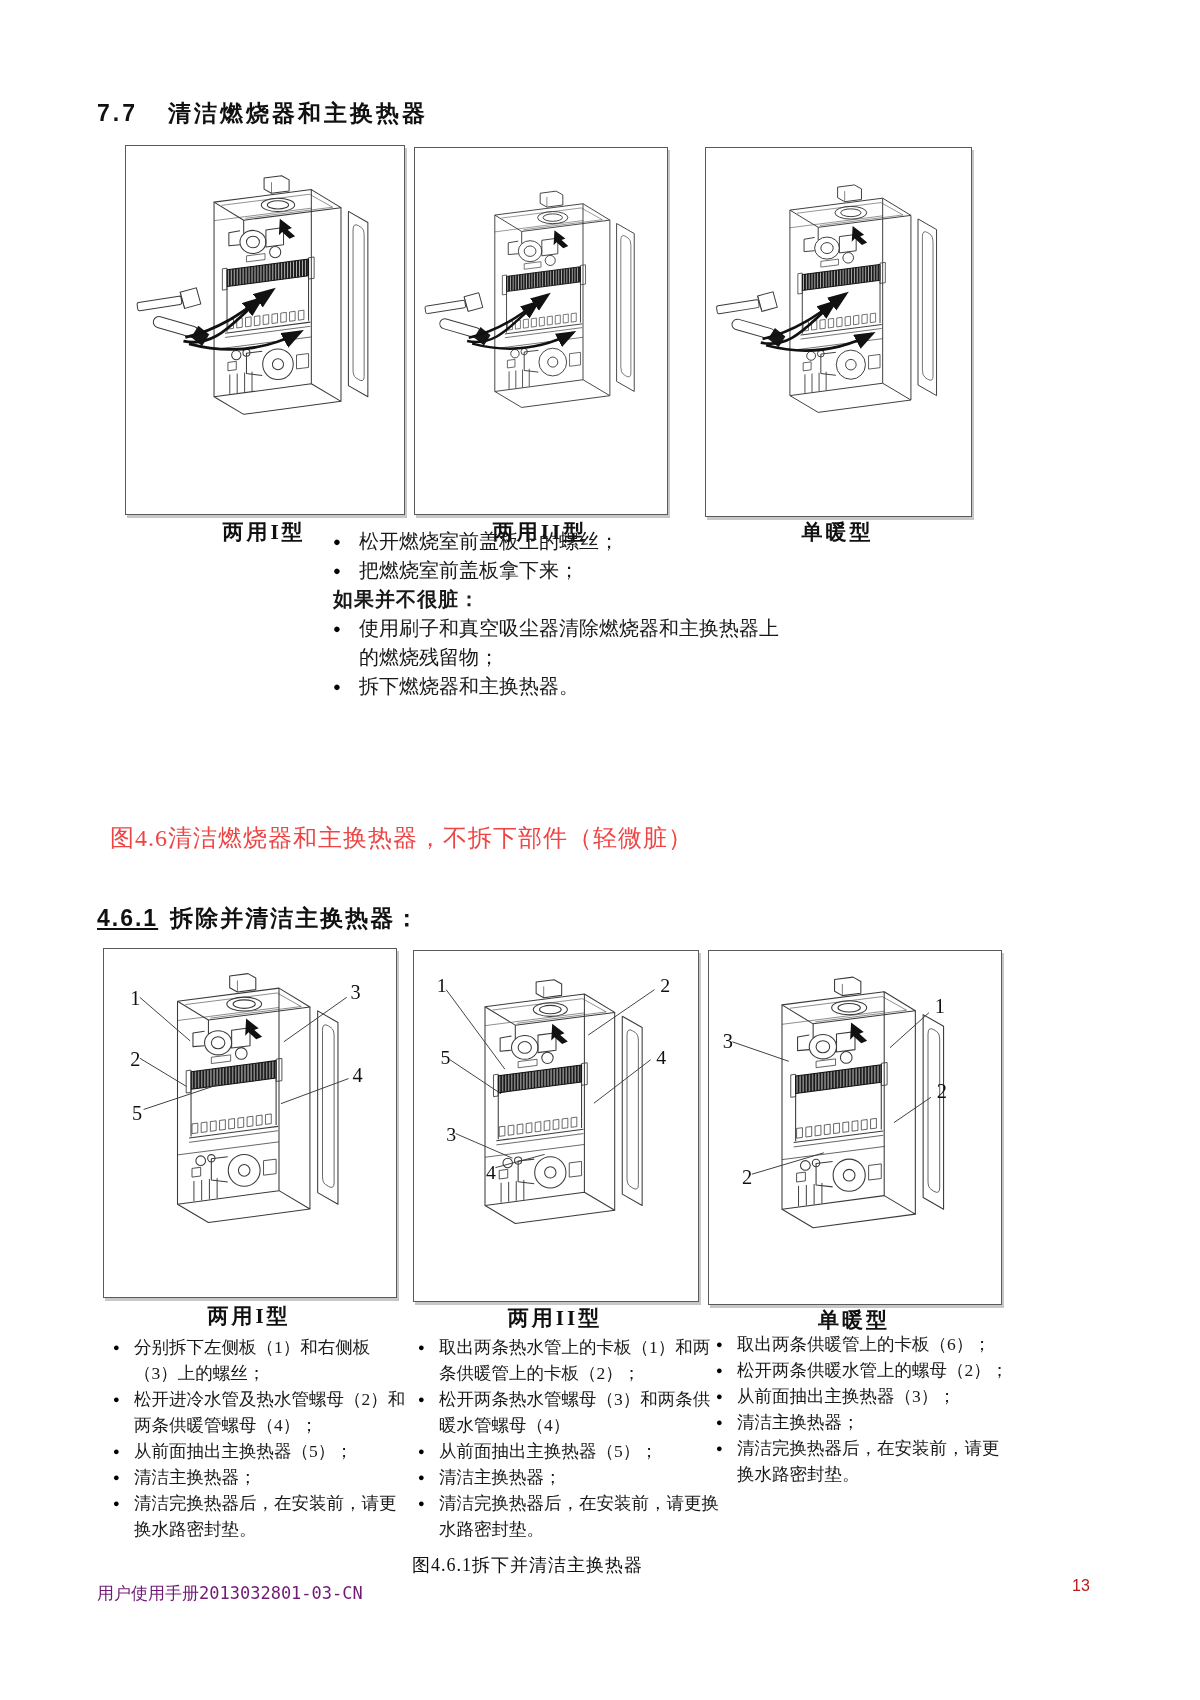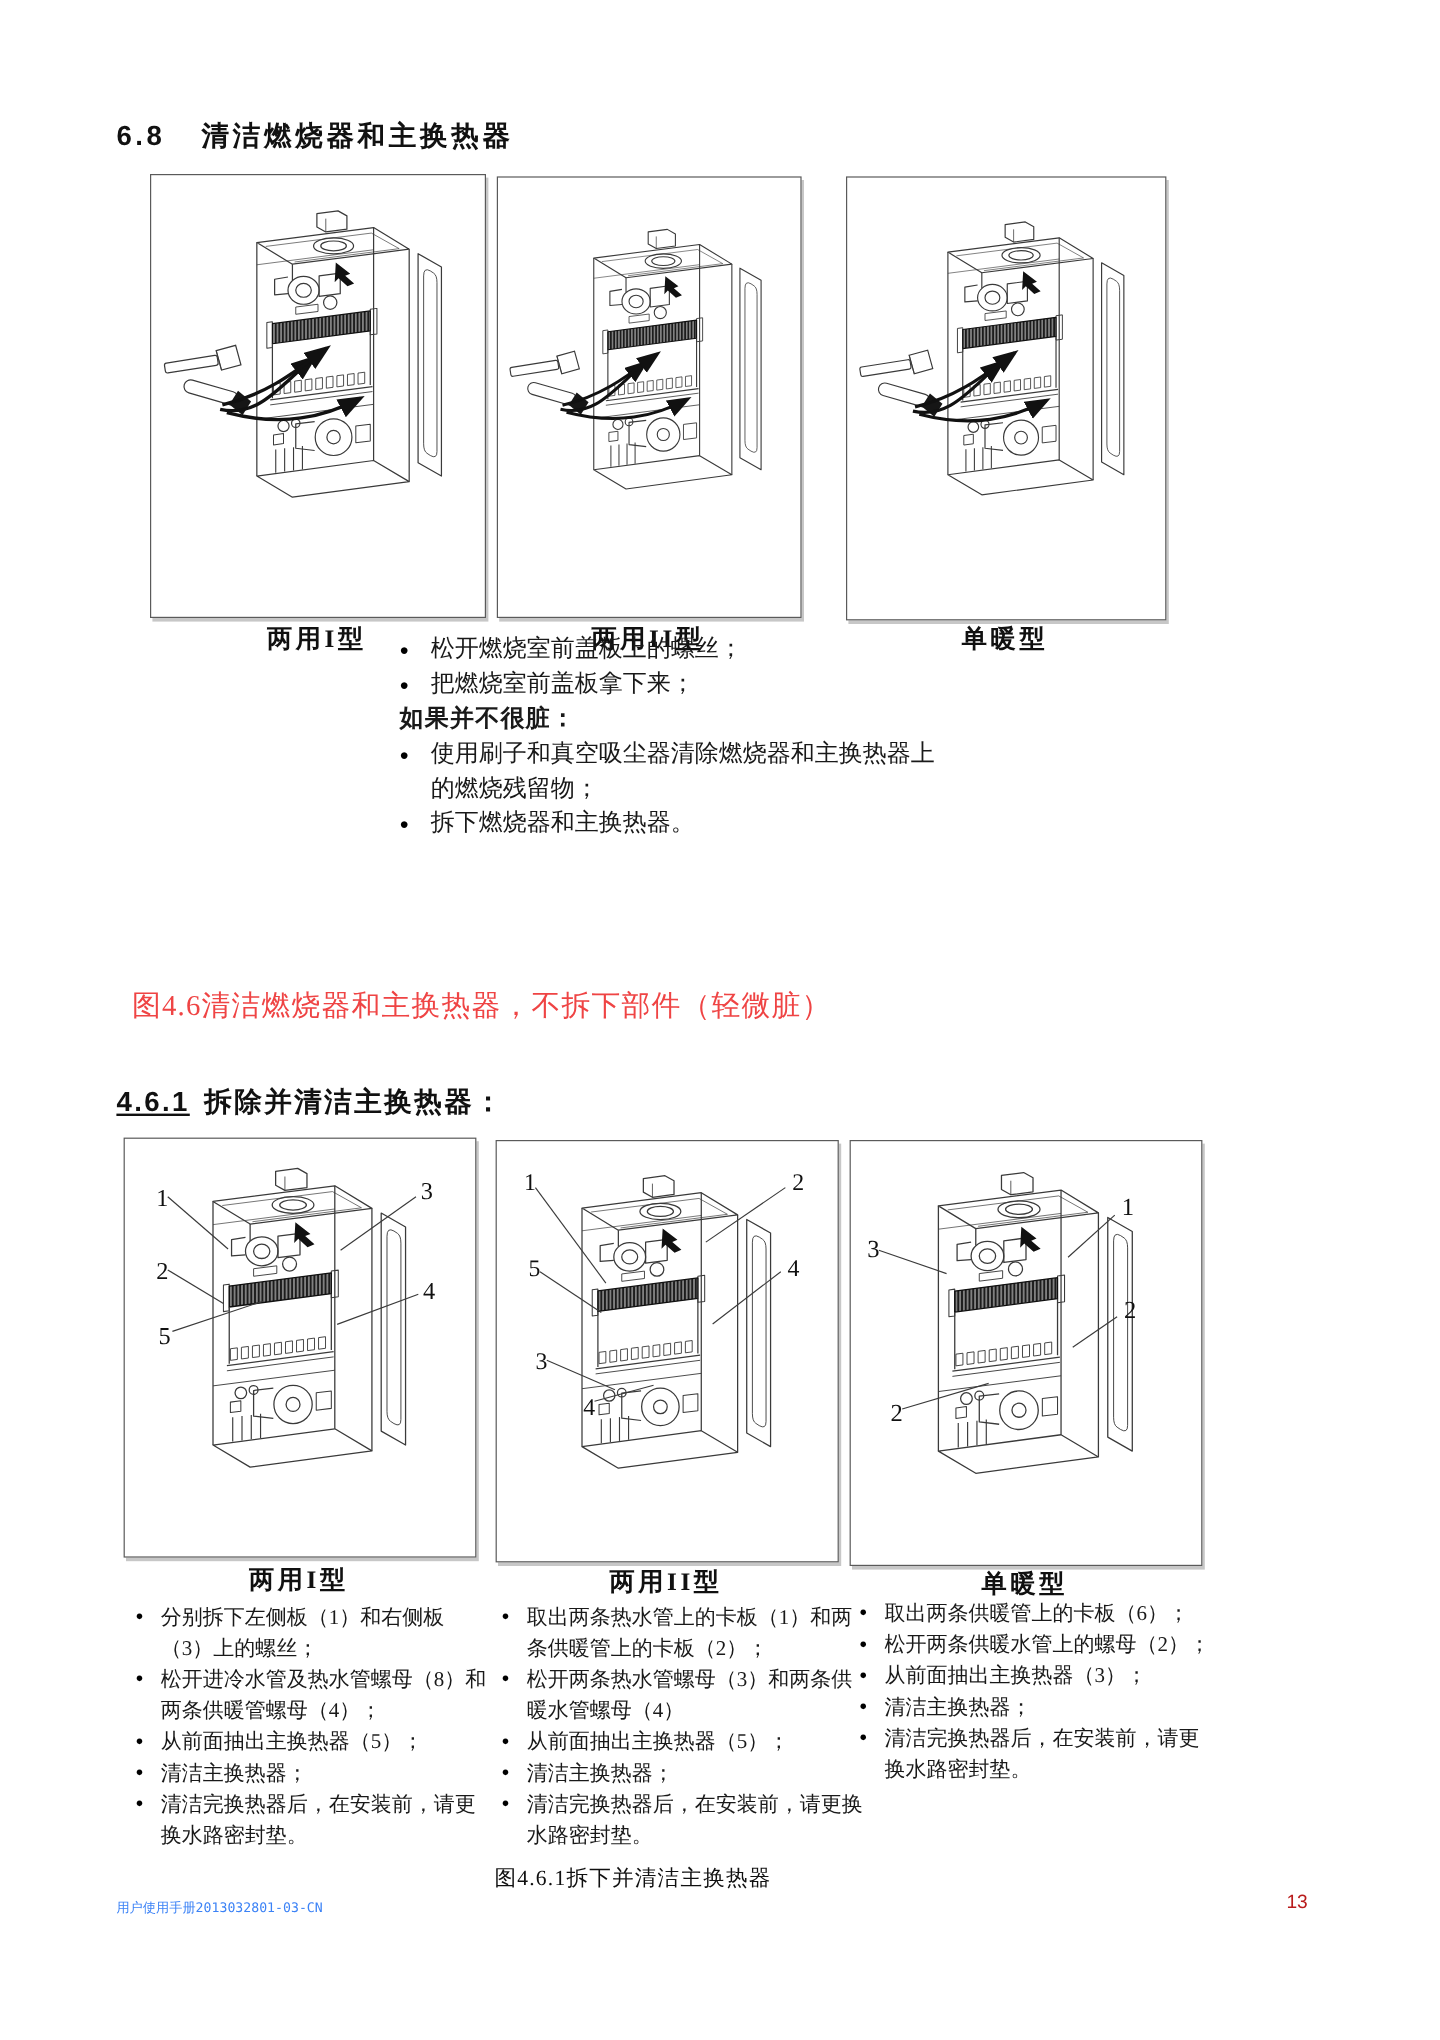--- a/index.html
+++ b/index.html
@@ -24,21 +24,21 @@
   .step.plain{font-family:Liberation Serif, serif;font-weight:bold;font-size:20px;
               letter-spacing:1px;}
 
   .list{position:absolute;font-size:17.5px;line-height:26px;color:#191919;}
   .list .step .mk{flex:0 0 21px;width:21px;font-size:11px;line-height:26px;}
 
   .caption{position:absolute;font-size:24px;letter-spacing:1px;color:#ef4444;white-space:nowrap;margin-top:29px;}
   .caption-sm{position:absolute;font-size:18px;letter-spacing:1px;color:#101010;white-space:nowrap;}
 
   .footer-left{position:absolute;left:97px;top:1582px;font-family:"DejaVu Sans Mono",monospace;
-               font-size:11px;color:#3b82f6;}
+               font-size:17px;color:#701a75;}
   .footer-page{position:absolute;left:1072px;top:1577px;font-family:"Liberation Sans",sans-serif;
                font-size:16px;color:#b91c1c;}
 
   .callout{font-family:"Liberation Serif",serif;font-size:21px;fill:#111;}
   .leader{stroke:#3a3a3a;stroke-width:1;}
 </style>
 </head>
 <body>
 
 <svg width="0" height="0" style="position:absolute" aria-hidden="true">
@@ -116,21 +116,21 @@
       <path d="M62,192 C 98,200 118,168 146,146" stroke="#111" stroke-width="3" marker-end="url(#ah)"></path>
       <path d="M64,188 C 106,178 132,156 158,137" stroke="#111" stroke-width="3" marker-end="url(#ah)"></path>
       <path d="M68,195 C 118,208 156,199 188,182" stroke="#111" stroke-width="3" marker-end="url(#ah)"></path>
     </g>
   </defs>
 </svg>
 
 <div id="page">
 
   <div class="h-main" style="left:97px;top:98px;">
-    <span class="num">6.8</span><span style="letter-spacing:3px;">清洁燃烧器和主换热器</span>
+    <span class="num">7.7</span><span style="letter-spacing:3px;">清洁燃烧器和主换热器</span>
   </div>
 
   <div class="figbox" style="left:125px;top:145px;width:278px;height:368px;">
     <svg viewBox="0 0 300 360">
       <use href="#boiler"></use>
       <use href="#tools"></use>
     </svg>
   </div>
   <div class="figbox" style="left:414px;top:147px;width:252px;height:366px;">
     <svg viewBox="0 0 300 360">
@@ -229,21 +229,21 @@
   <div class="figlabel" style="left:413px;top:1304px;width:284px;">两用II型</div>
   <div class="figlabel" style="left:708px;top:1306px;width:292px;">单暖型</div>
 
   <div class="list" style="left:113px;top:1334px;width:300px;">
     <div class="step">
         <span class="mk">●</span>
         <span>分别拆下左侧板（1）和右侧板（3）上的螺丝；</span>
       </div>
     <div class="step">
         <span class="mk">●</span>
-        <span>松开进冷水管及热水管螺母（8）和两条供暖管螺母（4）；</span>
+        <span>松开进冷水管及热水管螺母（2）和两条供暖管螺母（4）；</span>
       </div>
     <div class="step">
         <span class="mk">●</span>
         <span>从前面抽出主换热器（5）；</span>
       </div>
     <div class="step">
         <span class="mk">●</span>
         <span>清洁主换热器；</span>
       </div>
     <div class="step">

